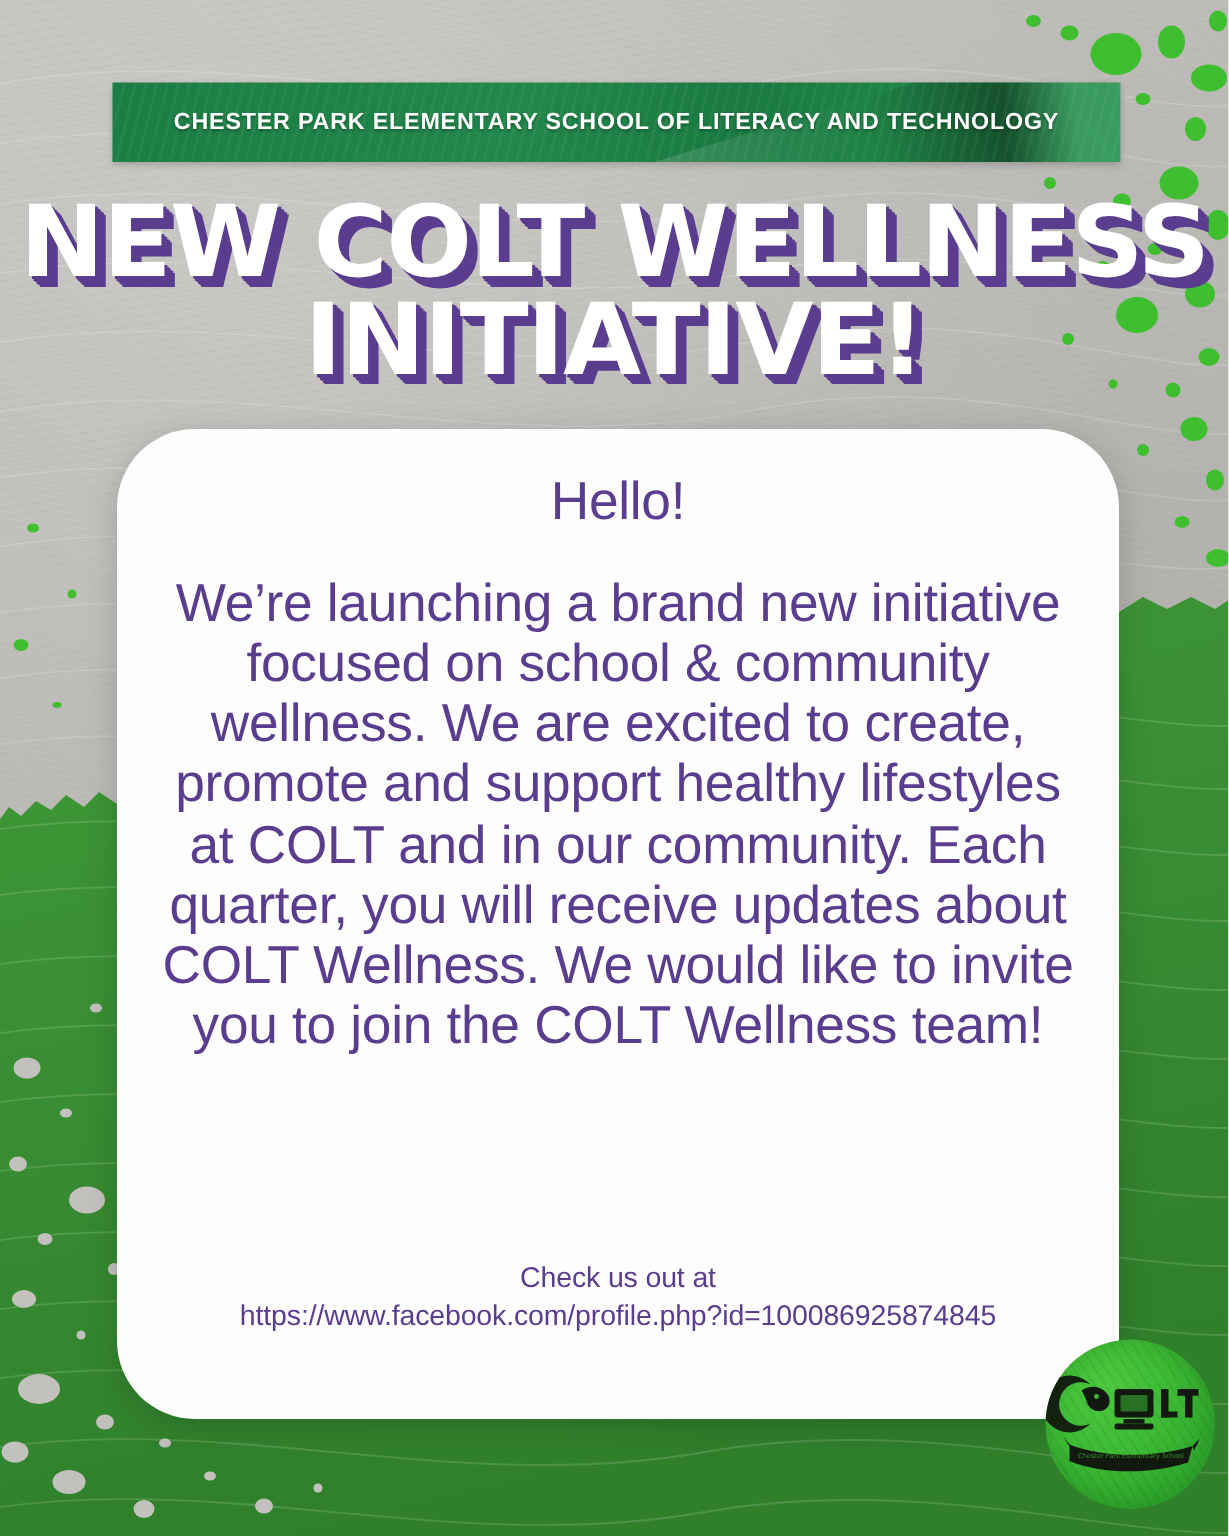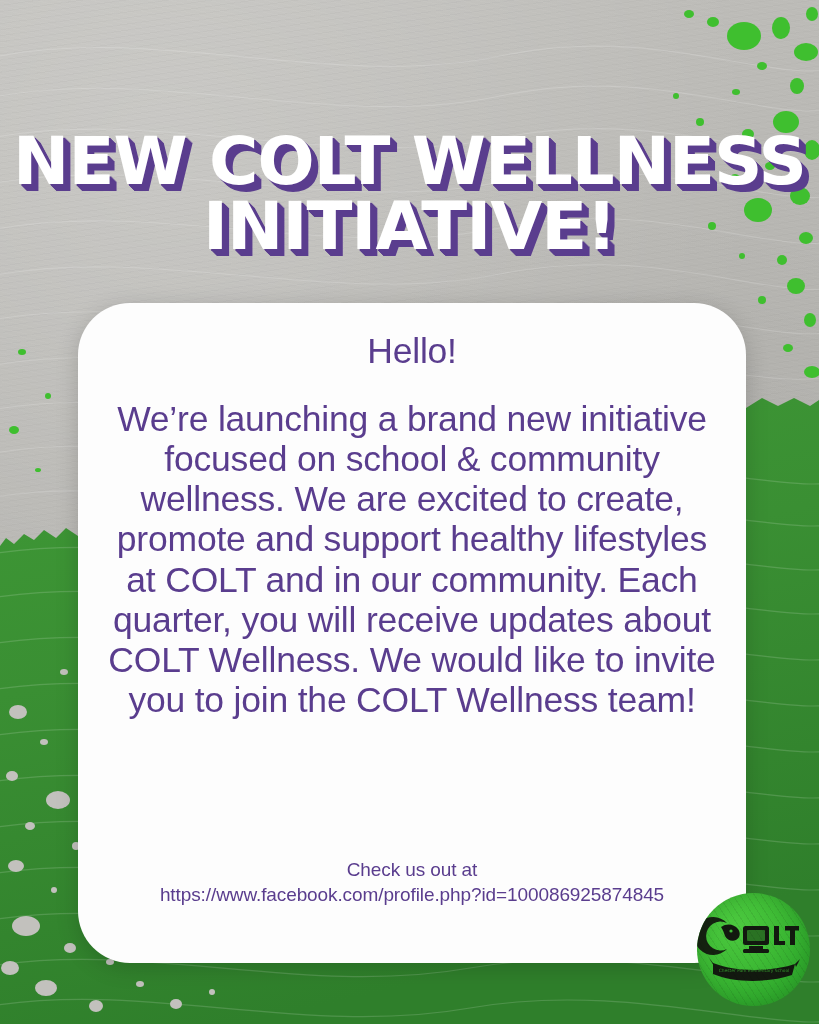--- a/index.html
+++ b/index.html
@@ -98,21 +98,21 @@
        3px 3px 0 #5a3d8e,
        2px 2px 0 #5a3d8e;
     transform:scaleX(1.02);
     white-space:pre-line;
     user-select:none;
   }
 
   
   .card {
     position:absolute;
-    left:78px; top:303px;
+    left:78px; top:286px;
     width:668px; height:660px;
     background:#fdfdfd;
     border-radius:52px;
     box-shadow:0 5px 22px rgba(0,0,0,.17);
     padding:28px 26px 0 26px;
     display:flex;
     flex-direction:column;
     align-items:center;
   }
   
@@ -302,20 +302,23 @@
         <ellipse cx="96" cy="1006" rx="7" ry="6"></ellipse>
         <ellipse cx="140" cy="984" rx="4" ry="3"></ellipse>
         <ellipse cx="176" cy="1004" rx="6" ry="5"></ellipse>
         <ellipse cx="212" cy="992" rx="3" ry="3"></ellipse>
         <ellipse cx="126" cy="932" rx="3" ry="2"></ellipse>
         <ellipse cx="64" cy="672" rx="4" ry="3"></ellipse>
       </g>
     </svg>
   </div>
 
+  <div class="banner">
+    <span class="banner-text">CHESTER PARK ELEMENTARY SCHOOL OF LITERACY AND TECHNOLOGY</span>
+  </div>
 
   <h1 class="headline">NEW COLT WELLNESS
 INITIATIVE!</h1>
 
   <div class="card">
 
     <div class="card-body">
       <span class="card-greeting">Hello!</span>
       <span class="card-paragraph">We’re launching a brand new initiative focused on school &amp; community wellness. We are excited to create, promote and support healthy lifestyles at COLT and in our community. Each quarter, you will receive updates about COLT Wellness. We would like to invite you to join the COLT Wellness team!</span>
     </div>

